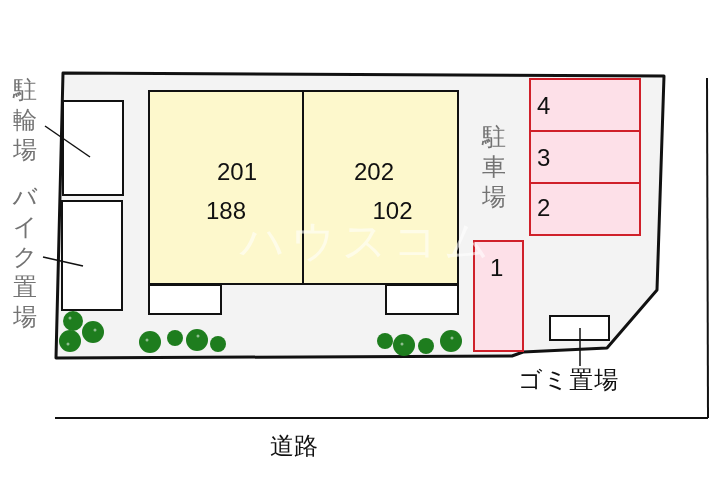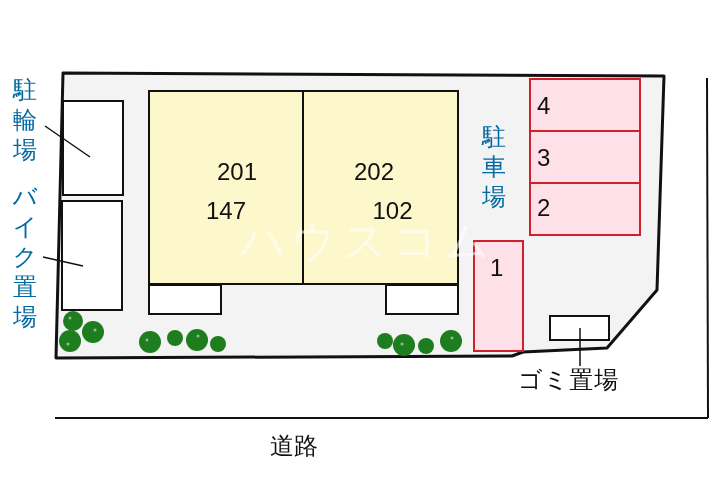--- a/index.html
+++ b/index.html
@@ -1,20 +1,20 @@
 <!DOCTYPE html>
 <html><head>
 <meta charset="utf-8">
 <style>
   html, body { margin: 0; padding: 0; background: #ffffff; }
   body { width: 720px; height: 480px; position: relative; overflow: hidden;
          font-family: "DejaVu Sans", "Liberation Sans", sans-serif; color: #111; }
   #plan { position: absolute; left: 0; top: 0; }
   .lbl { position: absolute; font-size: 24px; line-height: 1; color: #111; }
-  .vlbl { position: absolute; font-size: 24px; line-height: 30px; width: 30px; text-align: center; color: #0369a1; font-family: Liberation Serif, serif; }
+  .vlbl { position: absolute; font-size: 24px; line-height: 30px; width: 30px; text-align: center; color: #737373; font-family: Liberation Serif, serif; }
   .unit-num { position: absolute; font-size: 24px; line-height: 34px; text-align: center; color: #111; font-family: "Liberation Sans", sans-serif; }
   .park-num { position: absolute; font-size: 24px; font-family: "Liberation Sans", sans-serif; color: #111; }
   .watermark { position: absolute; font-size: 44px; color: rgba(255,255,255,0.55); letter-spacing: 6px; }
 </style>
 </head>
 <body>
 
 <svg id="plan" width="720" height="480" viewBox="0 0 720 480" xmlns="http://www.w3.org/2000/svg">
 
   <polygon points="63,73 664,76 657,290 607,348 523,352 512,356 56,358" fill="#f3f3f3" stroke="#111" stroke-width="3" stroke-linejoin="round"></polygon>
@@ -62,21 +62,21 @@
     <circle cx="147" cy="340" r="1.5"></circle>
       <circle cx="198" cy="336" r="1.5"></circle>
       <circle cx="402" cy="344" r="1.5"></circle>
       <circle cx="452" cy="338" r="1.5"></circle>
   </g>
 </svg>
 
 <div class="watermark" style="left:240px; top:212px;">ハウスコム</div>
 
 <div class="unit-num" style="left:149px; top:155px; width:176px;">201</div>
-<div class="unit-num" style="left:149px; top:194px; width:154px;">147</div>
+<div class="unit-num" style="left:149px; top:194px; width:154px;">188</div>
 <div class="unit-num" style="left:303px; top:155px; width:142px;">202</div>
 <div class="unit-num" style="left:303px; top:194px; width:179px;">102</div>
 
 <div class="park-num" style="left:537px; top:92px;">4</div>
 <div class="park-num" style="left:537px; top:144px;">3</div>
 <div class="park-num" style="left:537px; top:194px;">2</div>
 <div class="park-num" style="left:490px; top:254px;">1</div>
 
 <div class="vlbl" style="left:10px; top:75px; word-break:break-all;">駐輪場</div>
 <div class="vlbl" style="left:10px; top:182px; word-break:break-all;">バイク置場</div>

